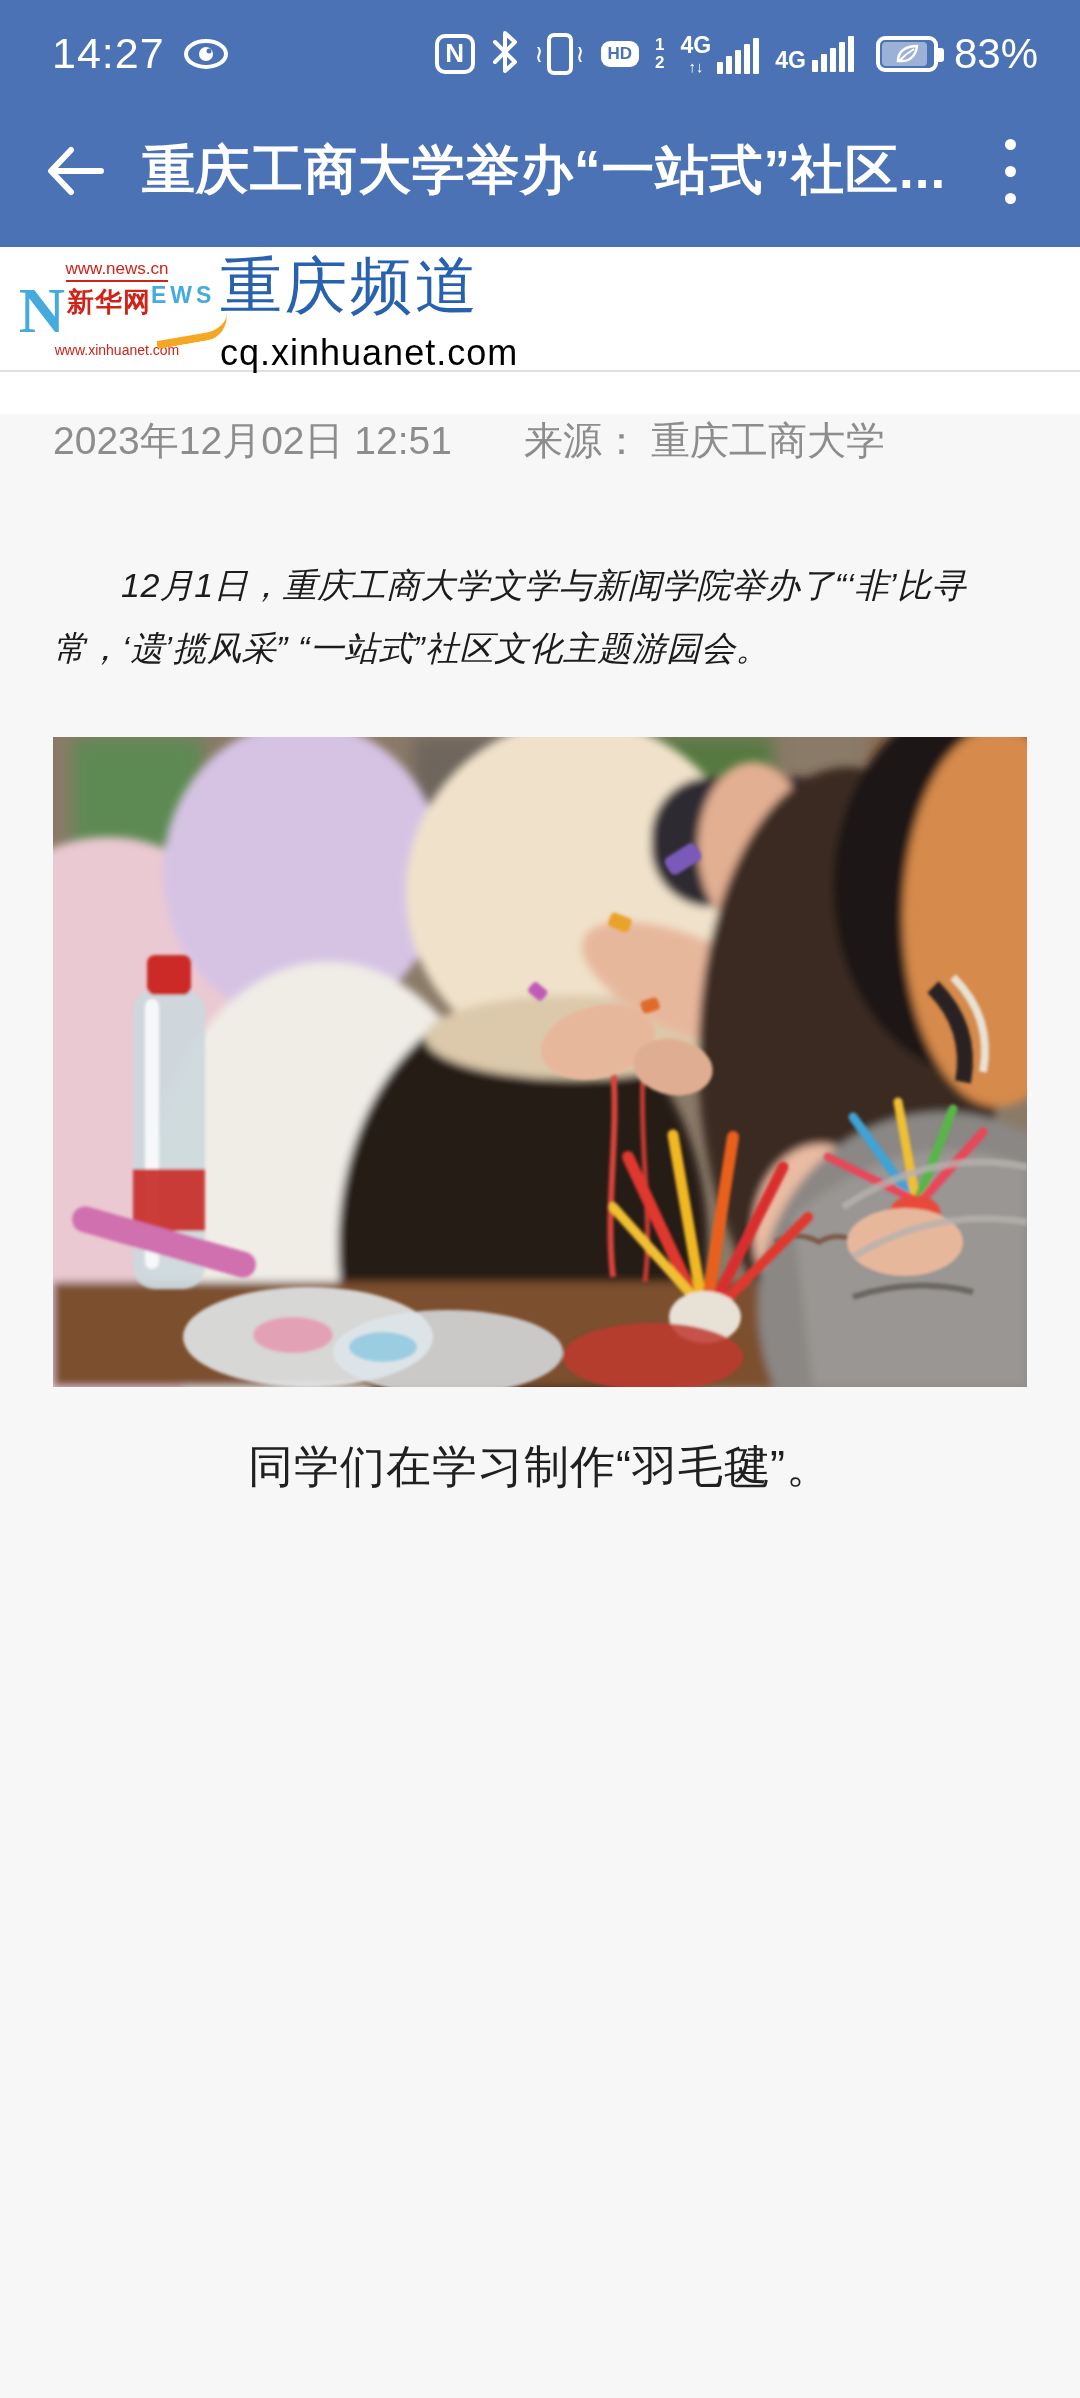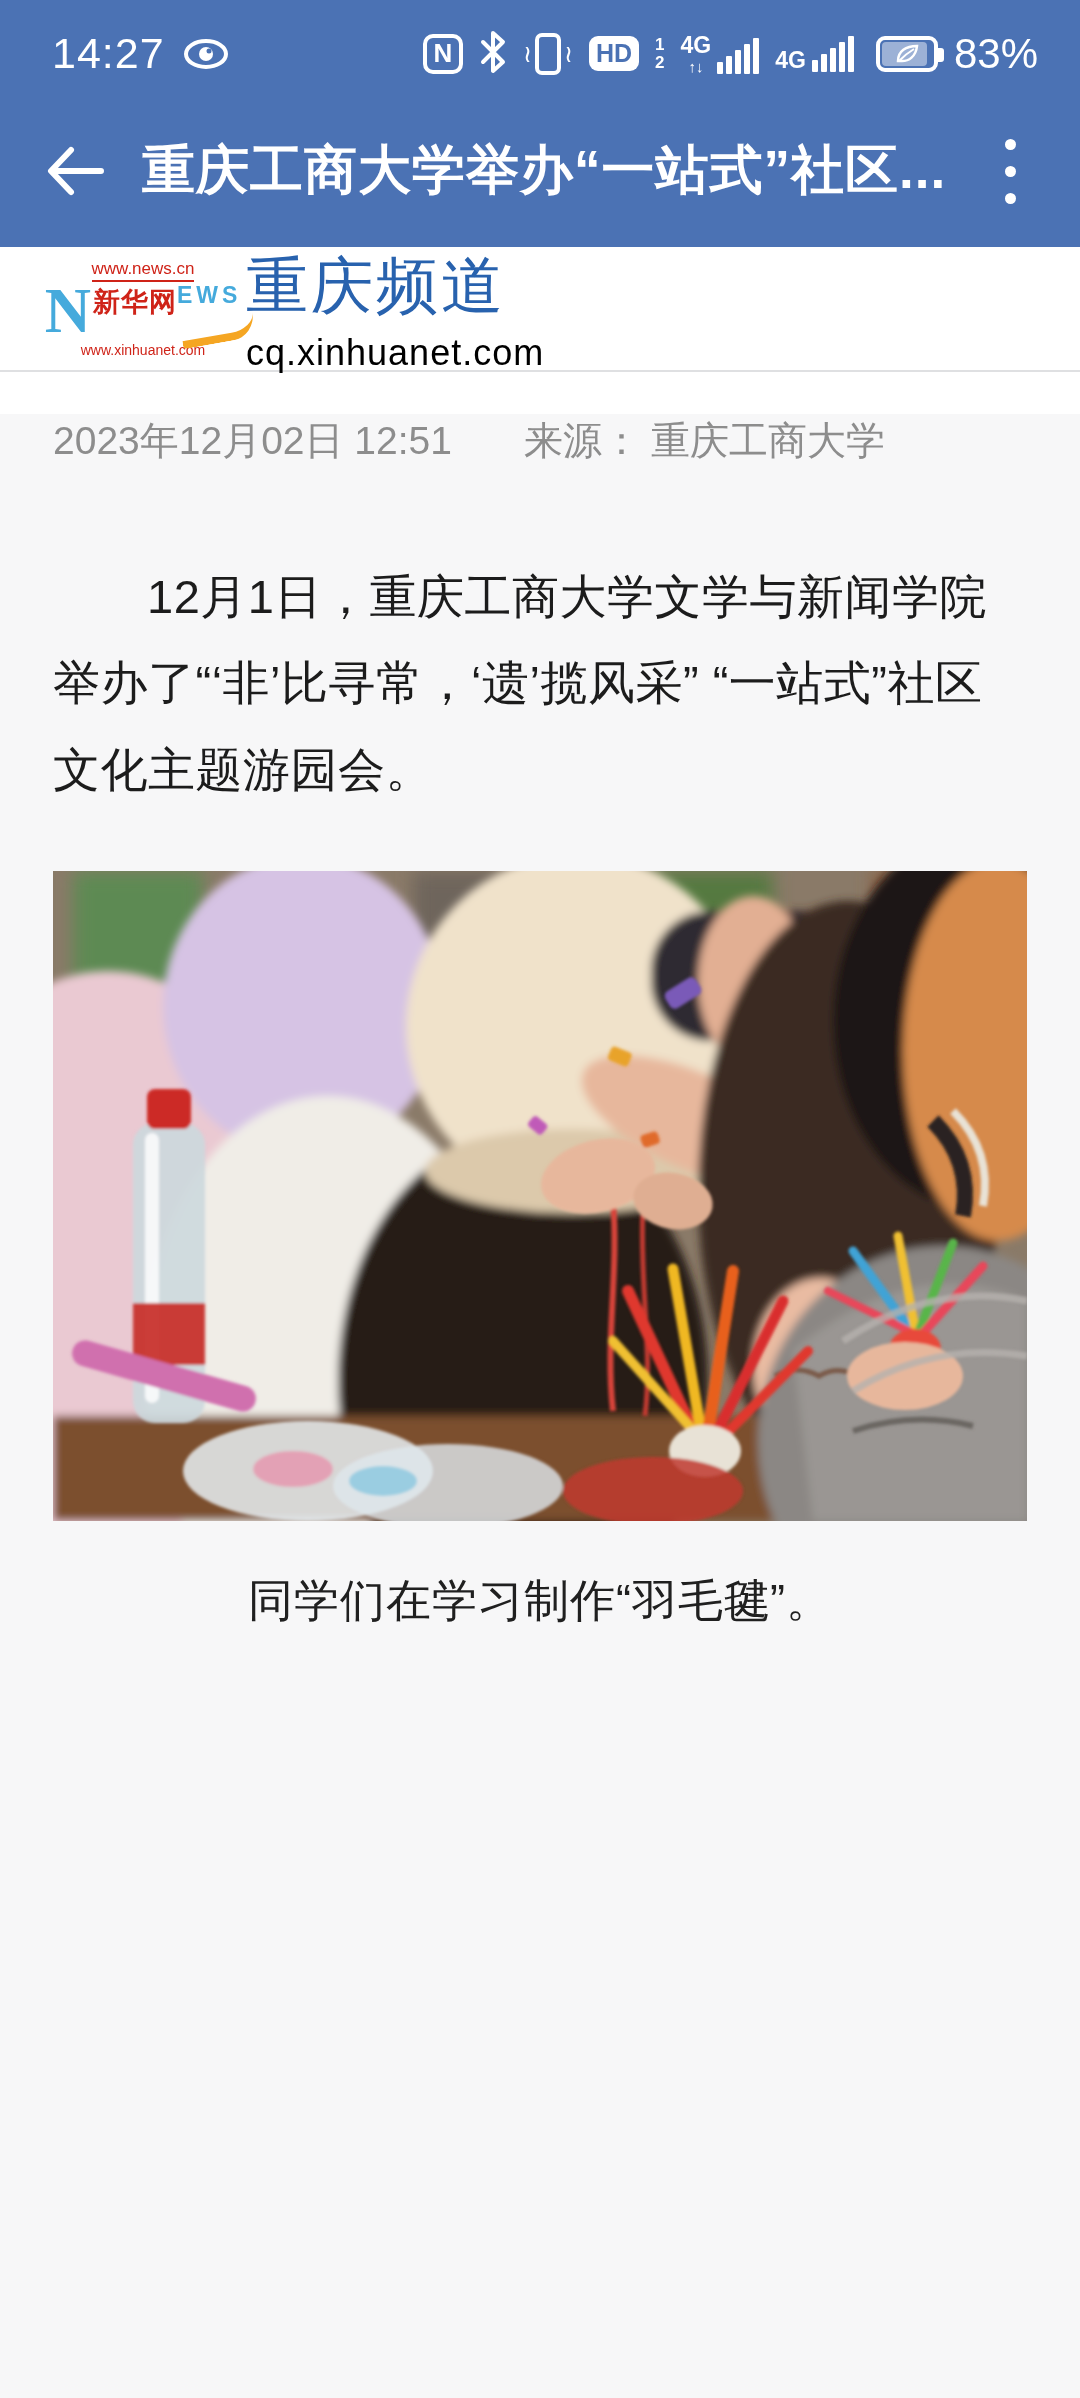--- a/index.html
+++ b/index.html
@@ -21,21 +21,21 @@
   .nfc-box {
     width:40px; height:40px; border:4px solid #fff; border-radius:10px;
     display:flex; align-items:center; justify-content:center;
     font-size:26px; font-weight:bold; color:#fff;
   }
   .vib-wrap { display:flex; align-items:center; gap:3px; }
   .vib-phone { width:26px; height:42px; border:4px solid #fff; border-radius:7px; }
   .vib-wave { font-size:24px; line-height:1; }
   .hd-badge {
     background:#fff; color:#4b72b4; border-radius:9px;
-    font-size:25px; font-weight:bold; padding:3px 7px;
+    font-size:17px; font-weight:bold; padding:3px 7px;
   }
   .hd-sims { display:flex; flex-direction:column; font-size:17px; line-height:1.05; font-weight:bold; }
   .sig { display:flex; align-items:flex-end; gap:6px; }
   .sig-info { display:flex; flex-direction:column; align-items:center; line-height:1; }
   .sig-4g { font-size:23px; font-weight:bold; }
   .sig-arrows { font-size:15px; margin-top:2px; }
   .sig-bars { display:flex; align-items:flex-end; gap:3px; }
   .sig-bars i { display:block; width:6px; background:#fff; border-radius:1px; }
   .batt { position:relative; width:62px; height:36px; border:4px solid #fff; border-radius:9px; margin-left:6px; }
   .batt::after { content:""; position:absolute; right:-10px; top:8px; width:6px; height:14px; background:#fff; border-radius:0 3px 3px 0; }
@@ -52,21 +52,21 @@
   .app-title {
     flex:1; margin-left:32px; font-size:53px; font-weight:600;
     white-space:nowrap; overflow:hidden; letter-spacing:1px;
   }
   .menu-btn { width:60px; height:90px; display:flex; flex-direction:column; align-items:center; justify-content:center; gap:16px; cursor:pointer; }
   .menu-btn i { width:11px; height:11px; border-radius:50%; background:#fff; }
 
   
   .site-header {
     height:125px; background:#fff; border-bottom:2px solid #dfe0e2;
-    display:flex; align-items:center; padding-left:68px; gap:28px;
+    display:flex; align-items:center; padding-left:42px; gap:28px;
   }
   .logo { display:flex; flex-direction:column; align-items:center; width:150px; cursor:pointer; }
   .logo-top { color:#cf2318; font-size:17px; border-bottom:2px solid #cf2318; padding-bottom:1px; white-space:nowrap; }
   .logo-mid { display:flex; align-items:flex-start; position:relative; margin-top:2px; }
   .logo-n { color:#45aadc; font-size:64px; font-weight:bold; line-height:.85; font-family:"Liberation Serif","DejaVu Serif",serif; }
   .logo-col { display:flex; flex-direction:row; margin-left:2px; }
   .logo-cn { color:#cf2318; font-size:27px; font-weight:bold; letter-spacing:1px; white-space:nowrap; }
   .logo-ews { color:#45aadc; font-size:23px; font-weight:bold; letter-spacing:4px; line-height:1; }
   .logo-swoosh {
     position:absolute; right:-14px; bottom:-4px; width:74px; height:24px;
@@ -81,22 +81,22 @@
   
   .article { background:#f7f7f8; height:2119px; padding:0 53px; }
   .article-title {
     padding-top:70px; font-size:64px; font-weight:bold; color:#121212;
     line-height:1.44; letter-spacing:1px;
   }
   .article-meta { margin-top:42px; font-size:39px; color:#8d8d8d; display:flex; align-items:center; }
   .meta-source-label { margin-left:72px; }
   .meta-source { margin-left:10px; }
   .article-body p {
-    margin-top:48px; font-size:47px; line-height:1.84; color:#1c1c1c;
-    text-indent:2em; letter-spacing:.5px;
+    margin-top:48px; font-size:34px; line-height:1.84; color:#1c1c1c;
+    text-indent:2em; letter-spacing:.5px;font-style:italic;
   }
   .article-body p:first-child { margin-top:86px; }
   .photo-box {
     margin-top:58px; width:974px; height:650px; overflow:hidden;
     background:#7d6f60; position:relative;
   }
   .photo-box svg { display:block; width:100%; height:100%; }
   .photo-caption { margin-top:50px; text-align:center; font-size:45px; color:#202020; letter-spacing:1px; }
 </style>
 </head>

